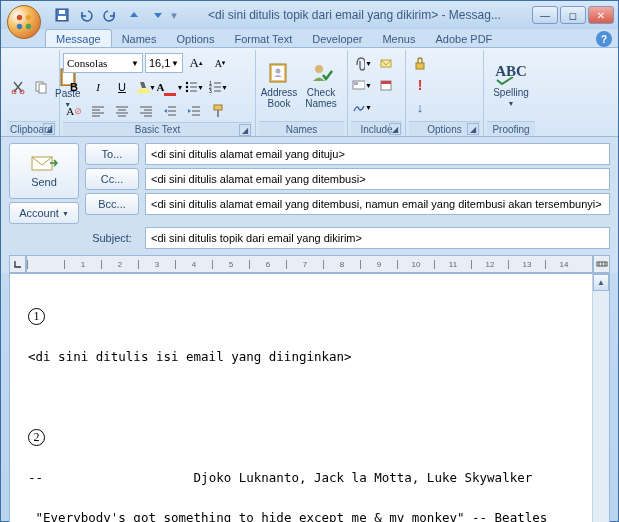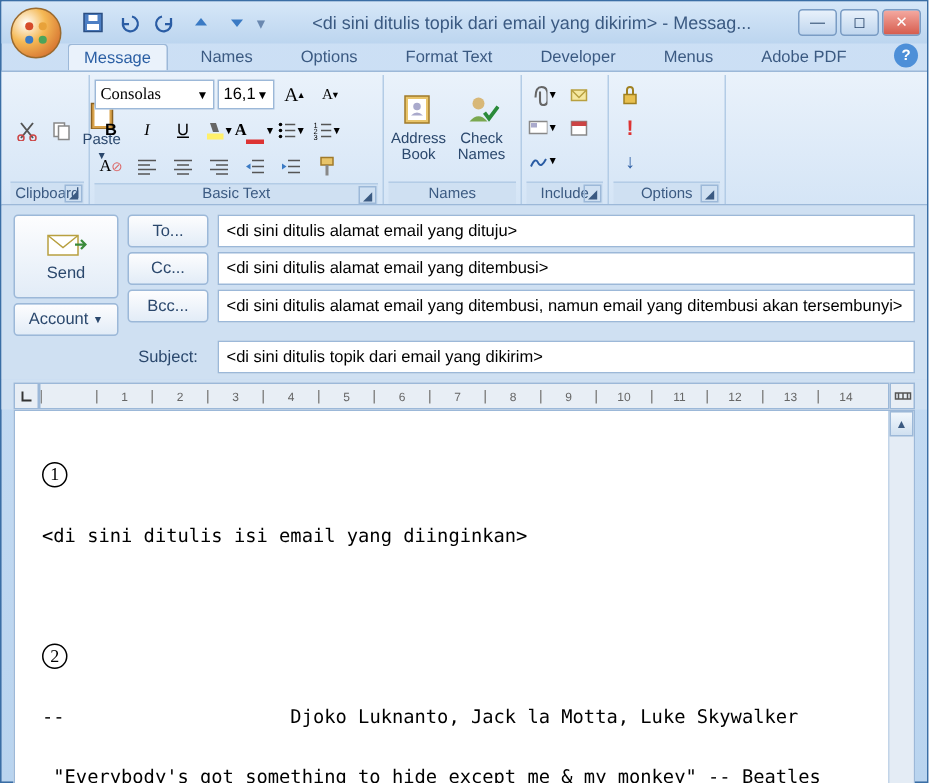--- a/index.html
+++ b/index.html
@@ -8,21 +8,21 @@
   .titlebar { height: 28px; display: flex; align-items: center; padding: 0 4px; background: linear-gradient(#d6e7f8, #bcd5ef); }
   .office-btn { width: 34px; height: 34px; border-radius: 50%; background: radial-gradient(circle at 30% 30%, #fff, #f5b955 40%, #d0662a 90%); border: 1px solid #9a6a2e; margin-top: 14px; margin-left: 2px; position: relative; z-index: 10; display:flex; align-items:center; justify-content:center; }
   .office-btn svg { width:18px; height:18px; }
   .qat { display: flex; gap: 2px; margin-left: 10px; align-items: center; }
   .qat-btn { width: 22px; height: 20px; display: flex; align-items: center; justify-content: center; border-radius: 3px; }
   .qat-sep { width:6px; height:20px; display:flex; align-items:center; justify-content:center; color:#6a88b0; }
   .title-text { flex: 1; text-align: center; color: #3b5a82; font-size: 12px; white-space: nowrap; overflow: hidden; }
   .win-controls { display: flex; gap: 2px; }
   .win-btn { width: 26px; height: 18px; background: linear-gradient(#e8f1fb,#c0d6ee); border: 1px solid #7a9cc4; border-radius: 3px; display:flex; align-items:center; justify-content:center; color:#2b486d; font-size:10px; }
   .win-btn.close { background: linear-gradient(#f4a9a0,#d65c4e); color:#fff; }
-  .tabs { height: 22px; display: flex; padding-left: 44px; gap: 12px; background: transparent; }
+  .tabs { height: 22px; display: flex; align-items: flex-end; padding-left: 44px; gap: 0; background: transparent; }
   .tab { padding: 3px 10px 2px; font-size: 11px; color: #3b5a82; border-top-left-radius: 3px; border-top-right-radius: 3px; cursor: pointer; }
   .tab.active { background: #eaf2fb; border: 1px solid #9cb8d8; border-bottom: none; color: #2b5fa4; font-weight: 500; }
   .help-icon { margin-left: auto; margin-right: 6px; width:16px; height:16px; border-radius:50%; background:#4d8fd8; color:#fff; display:flex; align-items:center; justify-content:center; font-size:10px; font-weight:bold; }
   .ribbon { height: 90px; background: linear-gradient(#eaf2fb, #d5e5f6); border-top: 1px solid #9cb8d8; border-bottom: 1px solid #9cb8d8; display: flex; padding: 2px 3px 0; }
   .group { border-right: 1px solid #b3cce6; display: flex; flex-direction: column; padding: 2px 3px 0; position: relative; }
   .group-body { flex:1; display:flex; align-items:flex-start; gap:2px; }
   .group-label { height: 15px; font-size: 10px; color: #3b5a82; text-align: center; background: #cfe0f2; border-top:1px solid #b3cce6; display:flex; align-items:center; justify-content:center; position:relative; }
   .group-label .launcher { position:absolute; right:1px; top:1px; width:12px; height:12px; border:1px solid #9cb8d8; font-size:8px; display:flex; align-items:center; justify-content:center; color:#3b5a82; }
   .big-btn { width: 40px; height: 66px; display: flex; flex-direction: column; align-items: center; justify-content: center; gap: 2px; border: 1px solid transparent; border-radius: 3px; }
   .big-btn .lbl { font-size: 10px; color: #2b486d; text-align:center; line-height:11px; }
@@ -365,20 +365,36 @@
               <span style="color:#2a5ca4;font-weight:bold;font-size:13px">↓</span>
             </div>
         </div>
       </div>
       <div class="group-label">
           <span>Options</span>
           <span class="launcher">◢</span>
         </div>
     </div>
 
+    <div class="group" style="width:54px;border-right:none">
+      <div class="group-body">
+        <div class="big-btn" style="width:48px">
+          <div style="font-family:serif;font-weight:bold;font-size:15px;color:#2b486d">ABC<div style="margin-top:-3px">
+                <svg width="20" height="8">
+                  <path d="M2 3 L7 7 L18 0" stroke="#2a8a3a" stroke-width="2" fill="none"></path>
+                </svg>
+              </div></div>
+          <span class="lbl">Spelling</span>
+          <span class="drop">▼</span>
+        </div>
+      </div>
+      <div class="group-label">
+          <span>Proofing</span>
+        </div>
+    </div>
   </div>
 
   <div class="addr-area">
     <div style="display:flex; gap:6px;">
       <div class="send-panel">
         <div class="send-btn">
           <svg width="28" height="18">
               <rect x="2" y="2" width="20" height="13" fill="#fff" stroke="#b8a040"></rect>
               <path d="M2 2 L12 10 L22 2" stroke="#b8a040" fill="none"></path>
               <path d="M20 8 L27 8 M24 5 L27 8 L24 11" stroke="#3a8a3a" stroke-width="1.5" fill="none"></path>

